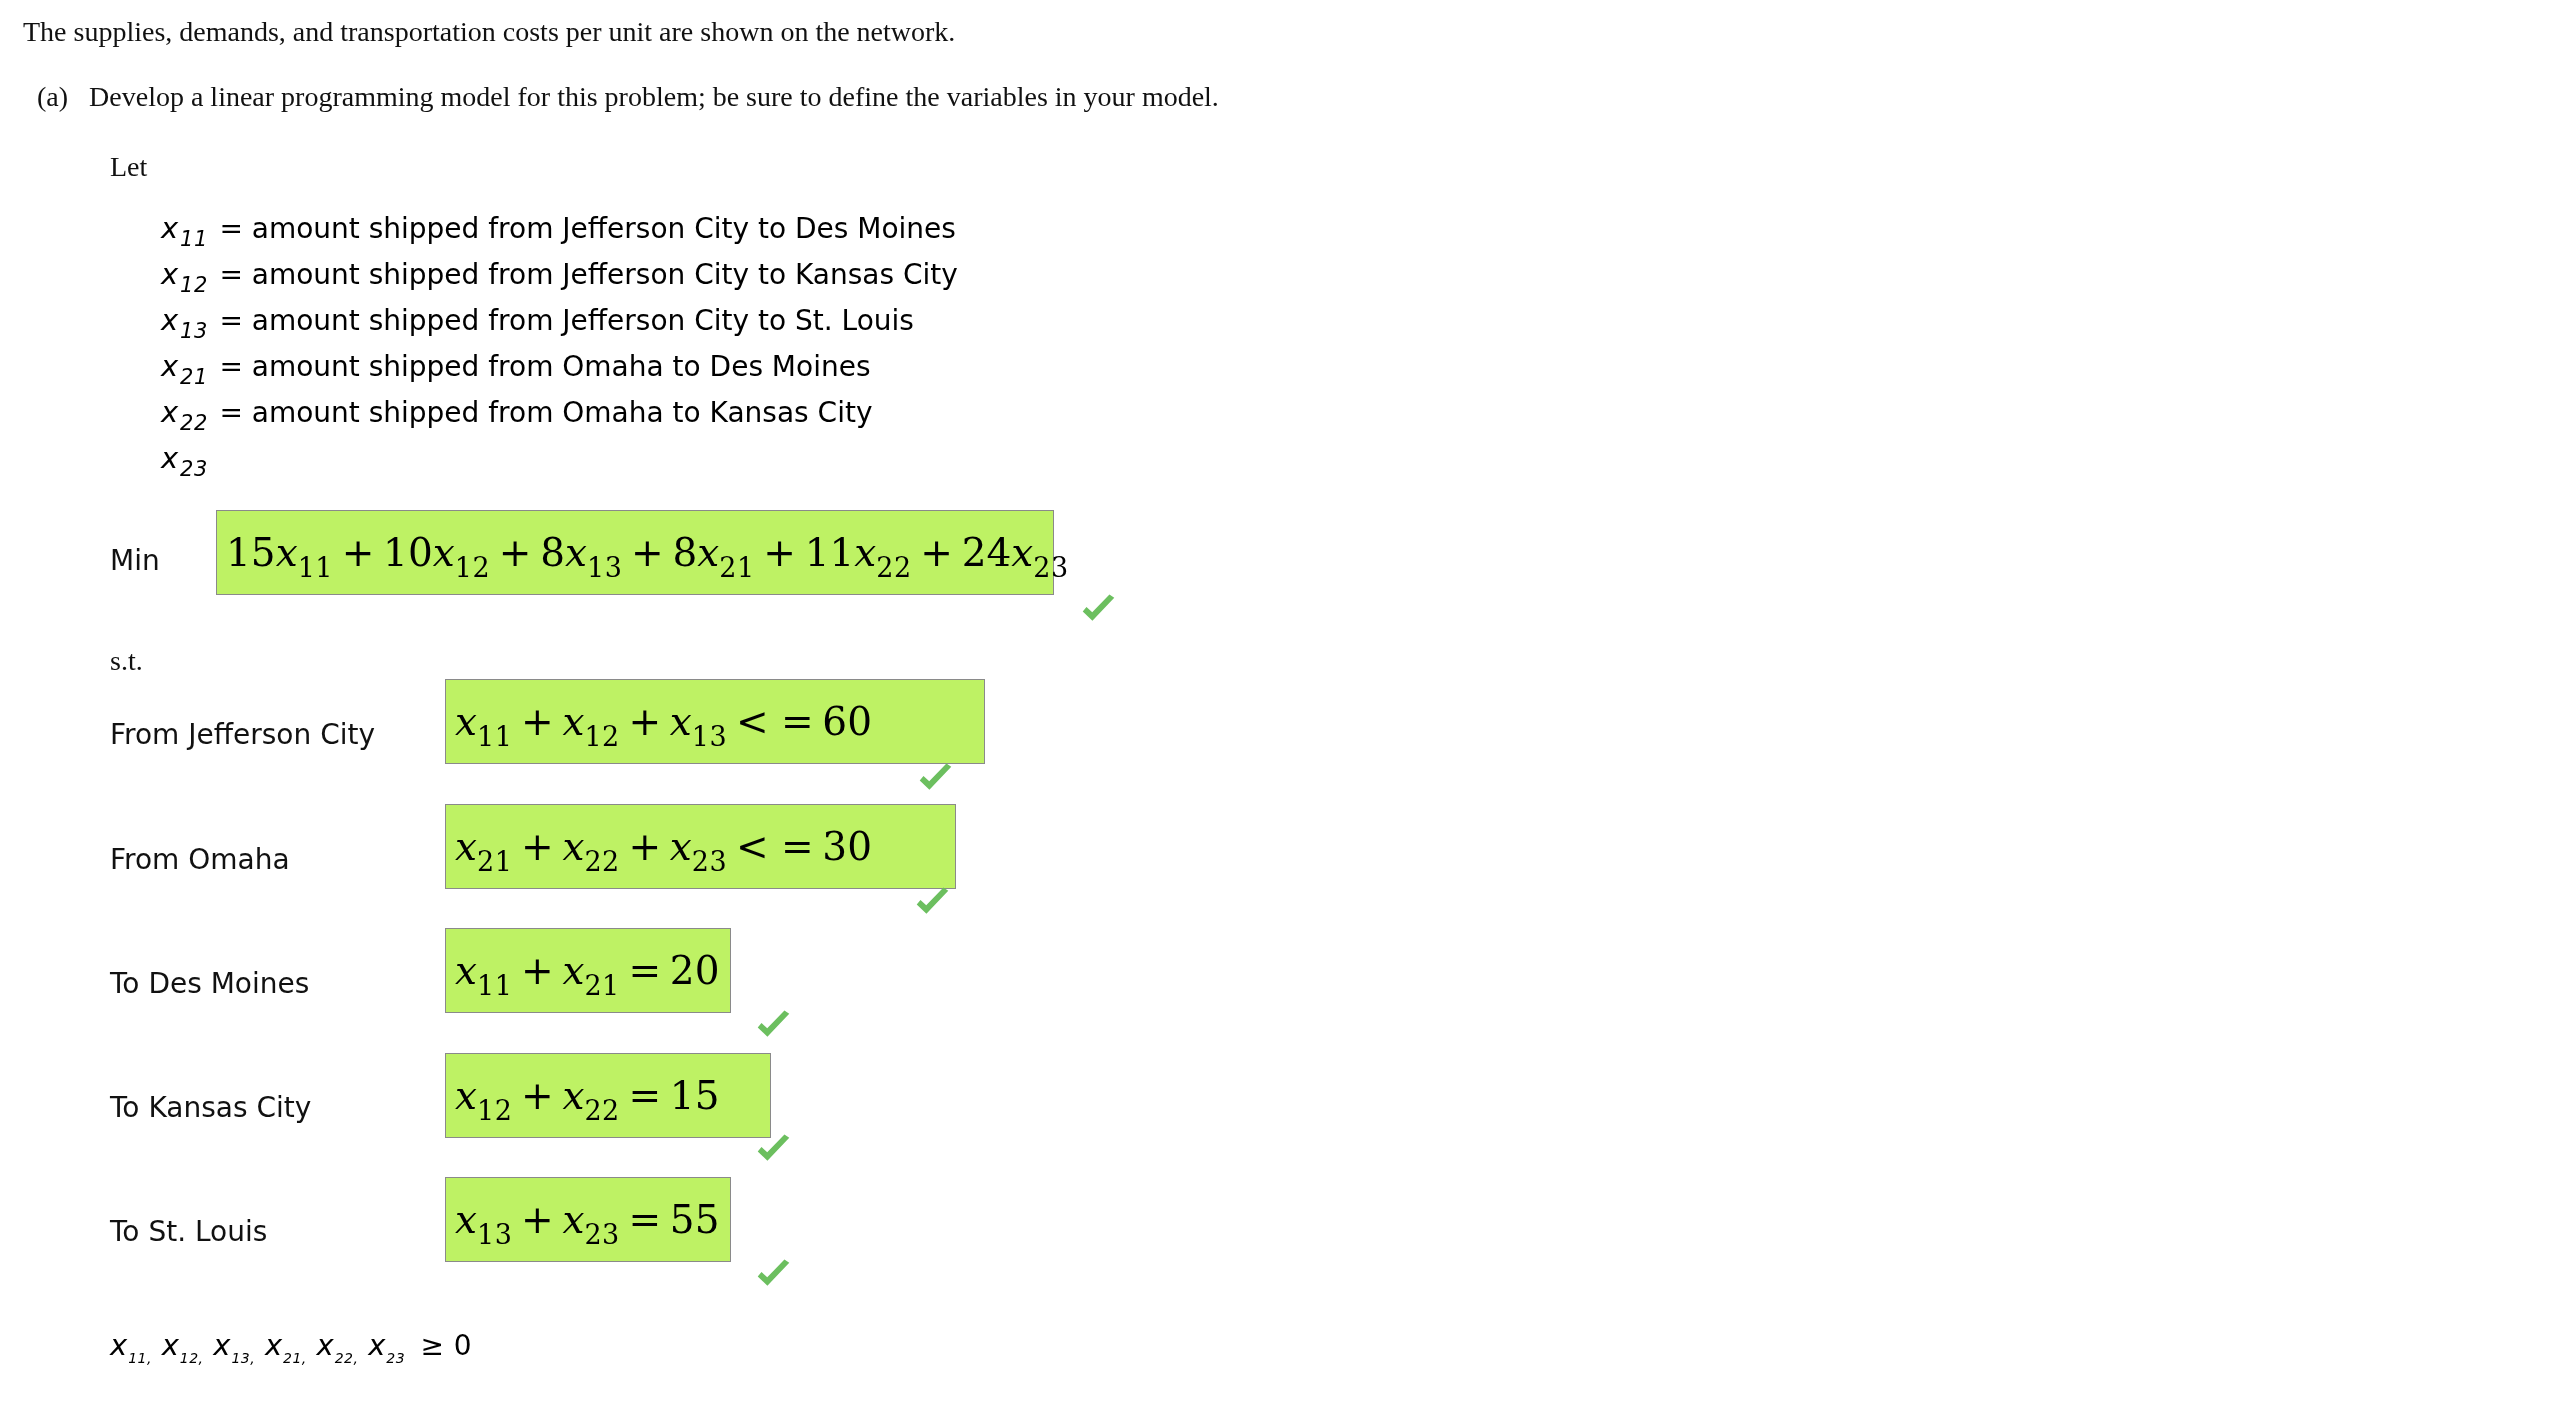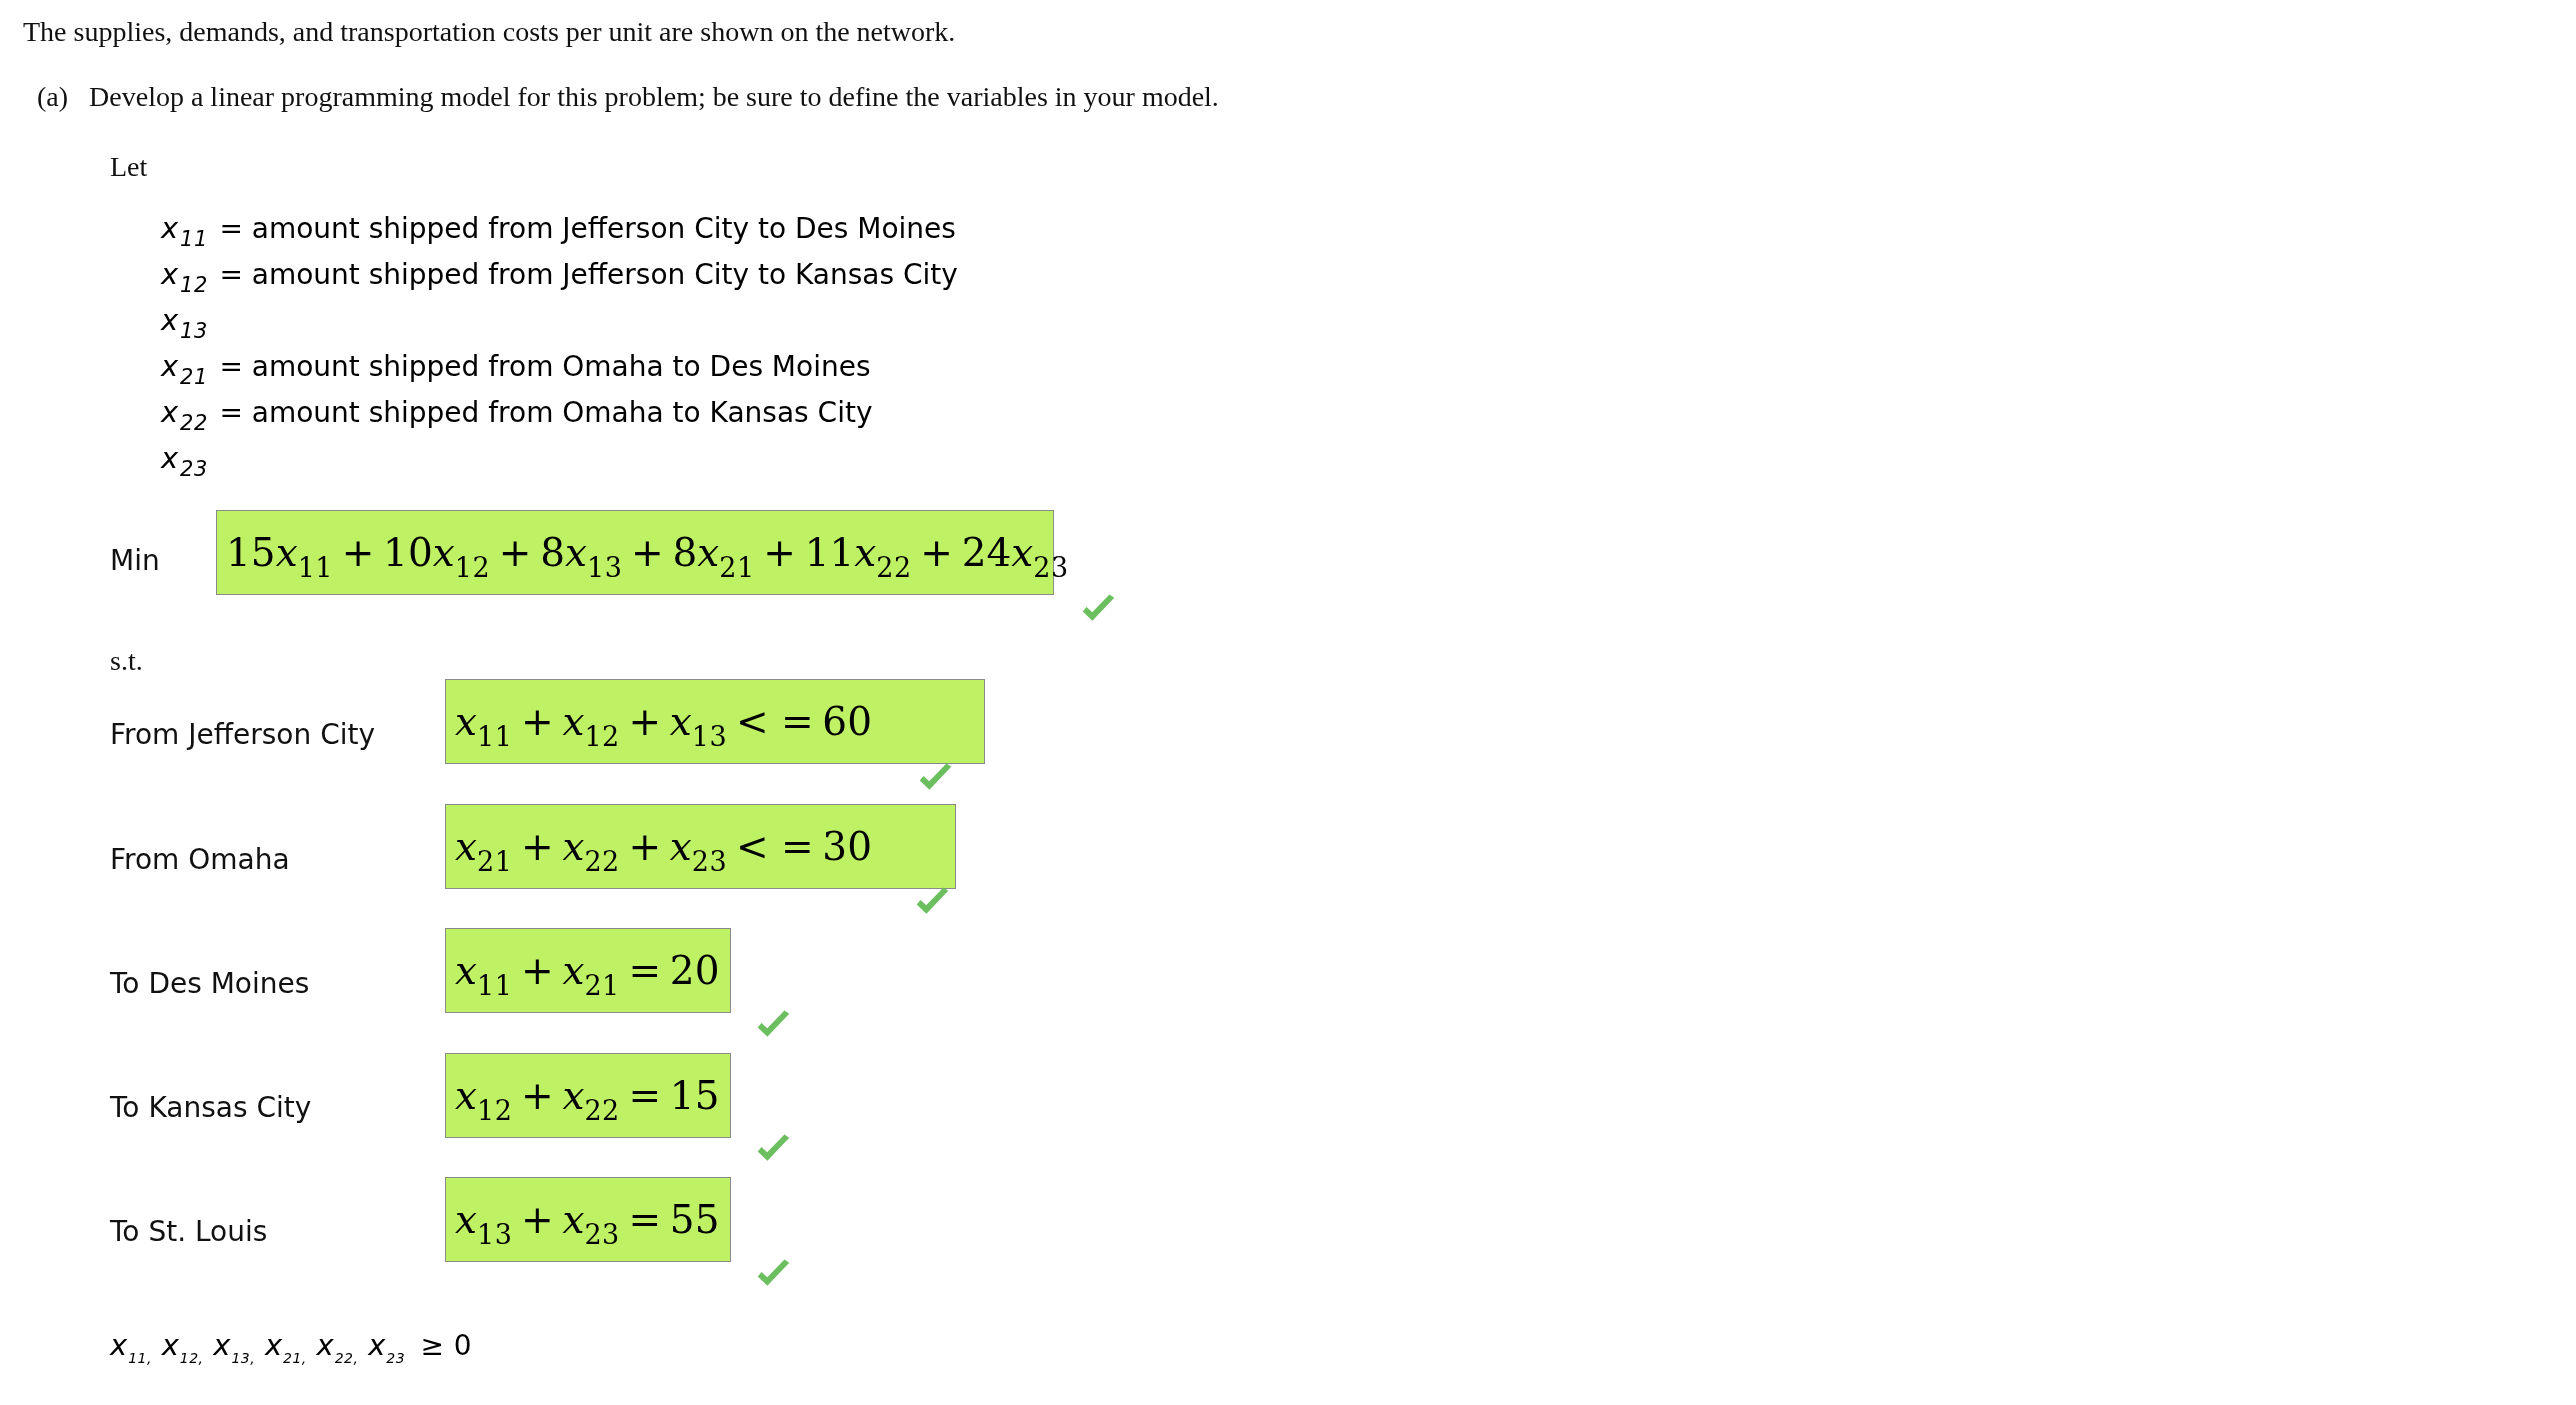--- a/index.html
+++ b/index.html
@@ -145,21 +145,21 @@
 
   #lbl-from-om    { left: 110px;  top: 843px; }
   #box-from-om    { left: 445px;  top: 804px; width: 511px; height: 85px; }
   #chk-from-om    { left: 911px;  top: 881px; }
 
   #lbl-to-dm      { left: 110px;  top: 967px; }
   #box-to-dm      { left: 445px;  top: 928px; width: 286px; height: 85px; }
   #chk-to-dm      { left: 752px;  top: 1004px; }
 
   #lbl-to-kc      { left: 110px;  top: 1091px; }
-  #box-to-kc      { left: 445px;  top: 1053px; width: 286px; height: 85px; }
+  #box-to-kc      { left: 445px;  top: 1053px; width: 326px; height: 85px; }
   #chk-to-kc      { left: 752px;  top: 1128px; }
 
   #lbl-to-stl     { left: 110px;  top: 1215px; }
   #box-to-stl     { left: 445px;  top: 1177px; width: 286px; height: 85px; text-align: right; }
   #chk-to-stl     { left: 752px;  top: 1253px; }
 
   
   #nonneg {
     position: absolute;
     left: 110px;
@@ -204,20 +204,21 @@
       <span class="var-desc">= amount shipped from Jefferson City to Des Moines</span>
     </div>
     <div class="var-row">
       <span class="var-sym">x</span>
       <span class="var-sub">12</span>
       <span class="var-desc">= amount shipped from Jefferson City to Kansas City</span>
     </div>
     <div class="var-row">
       <span class="var-sym">x</span>
       <span class="var-sub">13</span>
+      <span class="var-desc">= amount shipped from Jefferson City to St. Louis</span>
     </div>
     <div class="var-row">
       <span class="var-sym">x</span>
       <span class="var-sub">21</span>
       <span class="var-desc">= amount shipped from Omaha to Des Moines</span>
     </div>
     <div class="var-row">
       <span class="var-sym">x</span>
       <span class="var-sub">22</span>
       <span class="var-desc">= amount shipped from Omaha to Kansas City</span>

